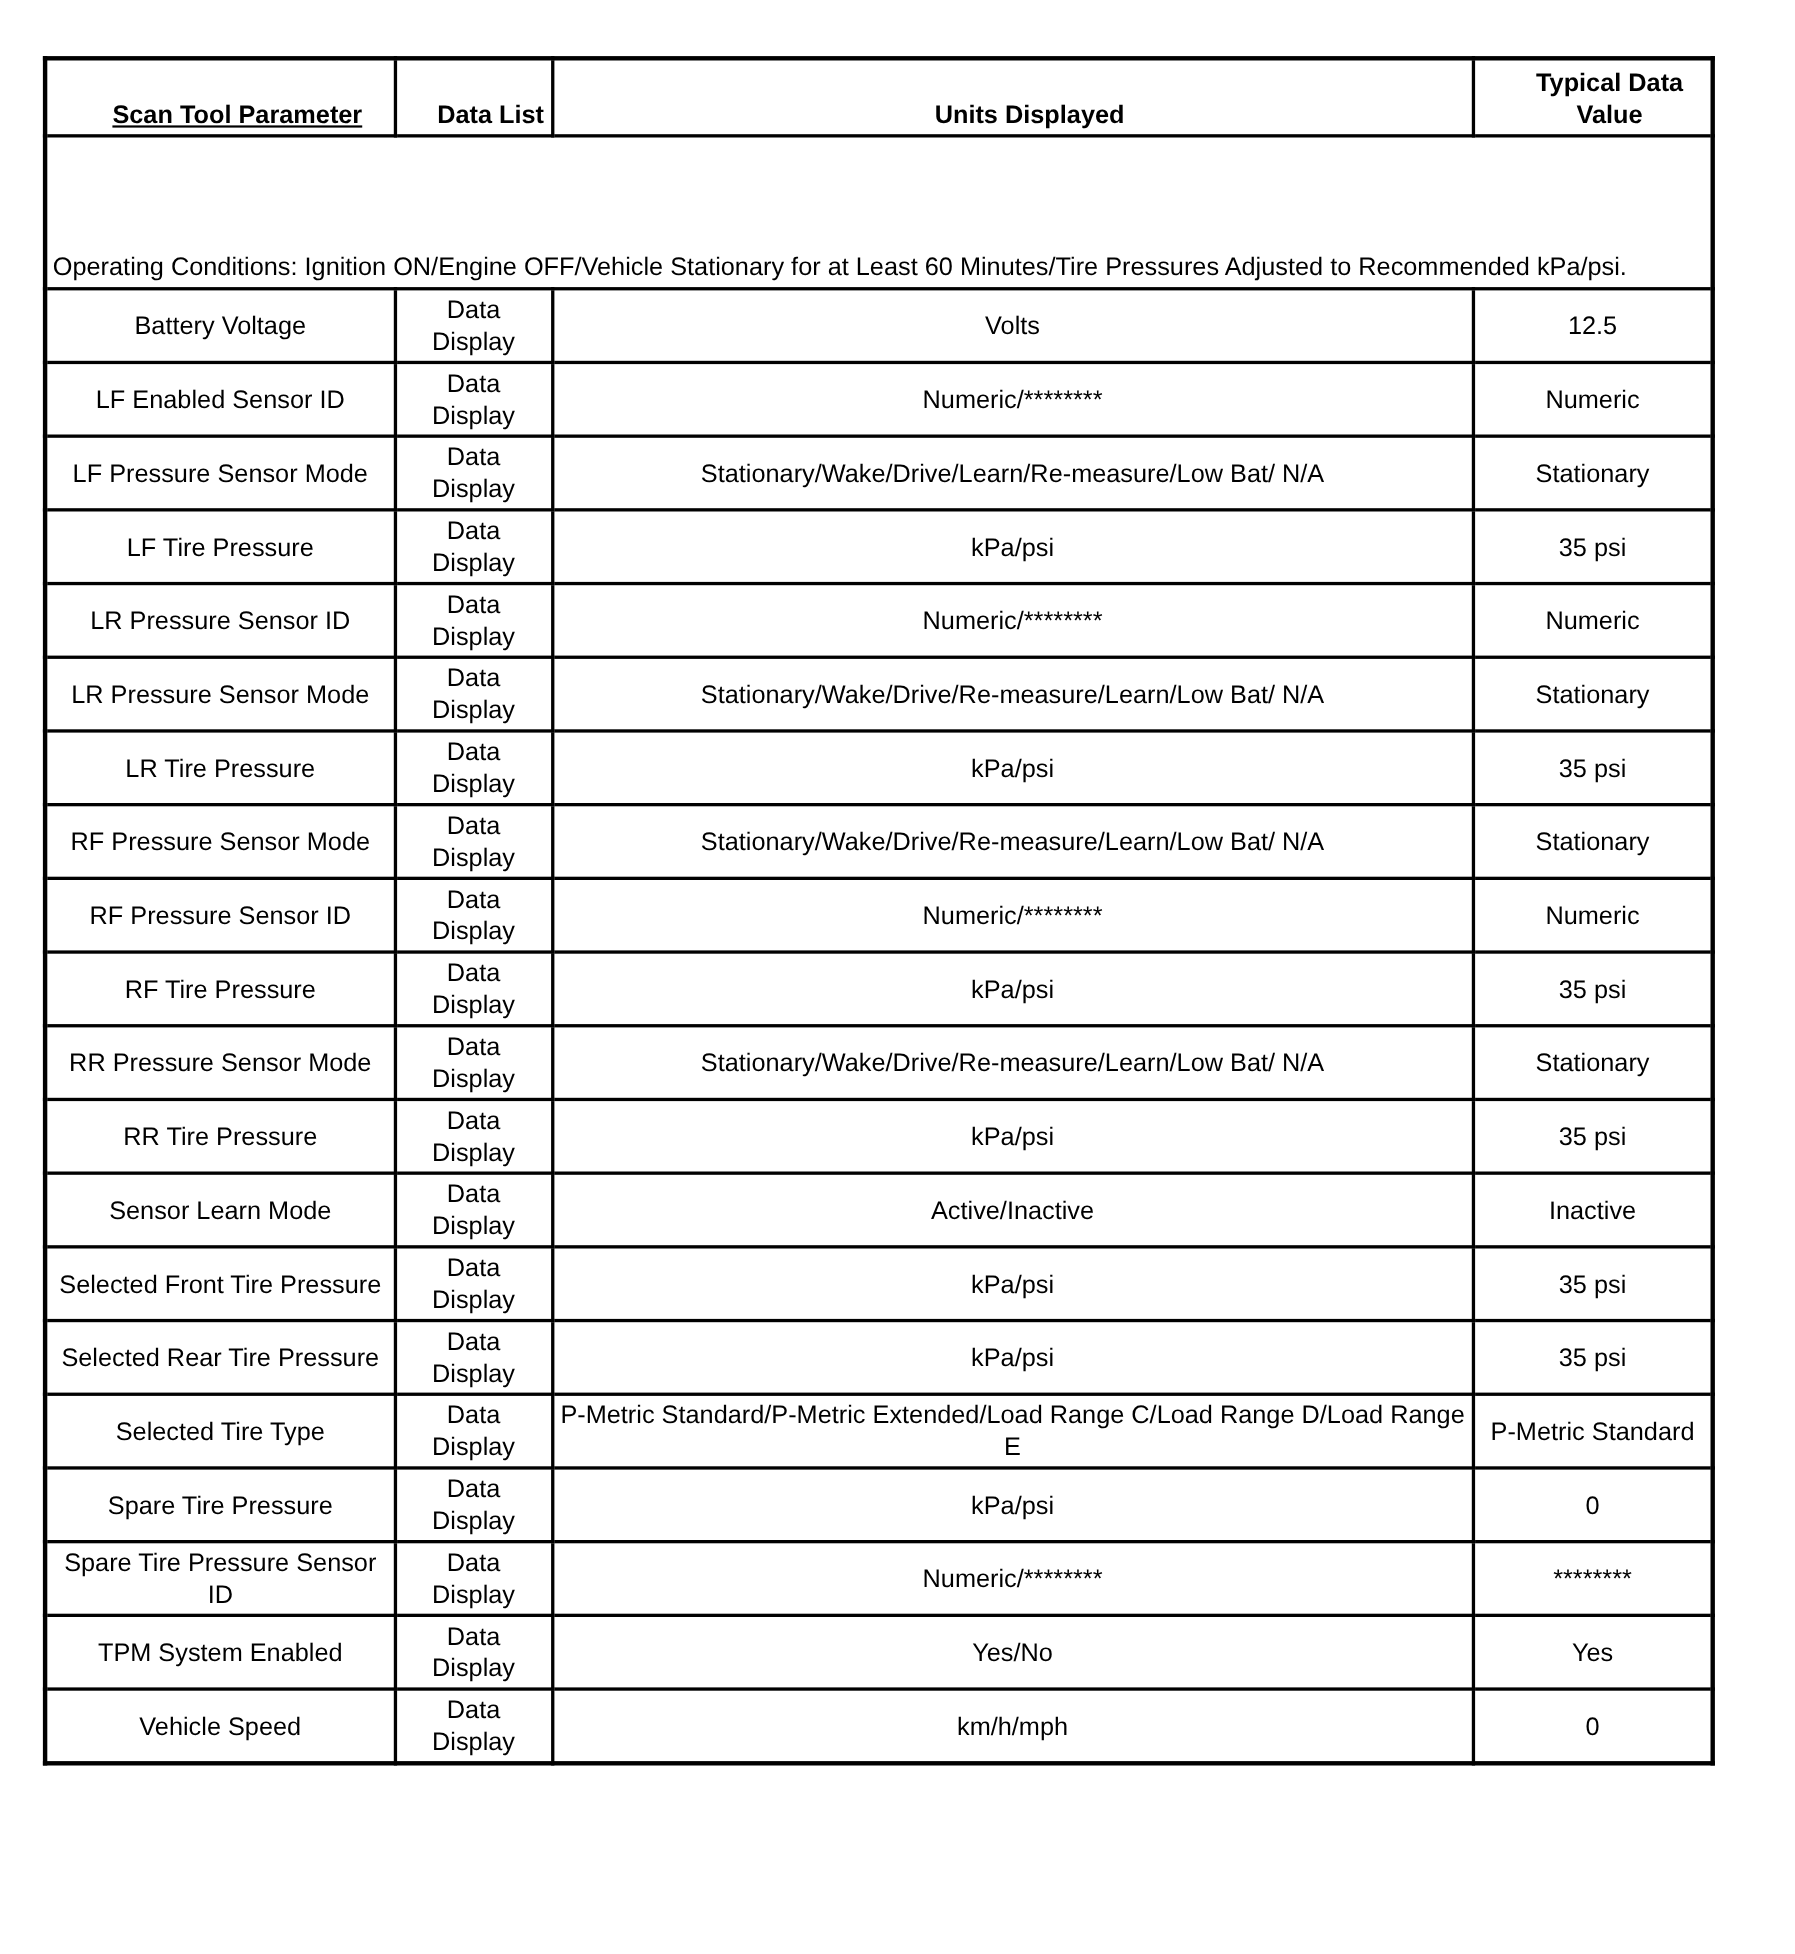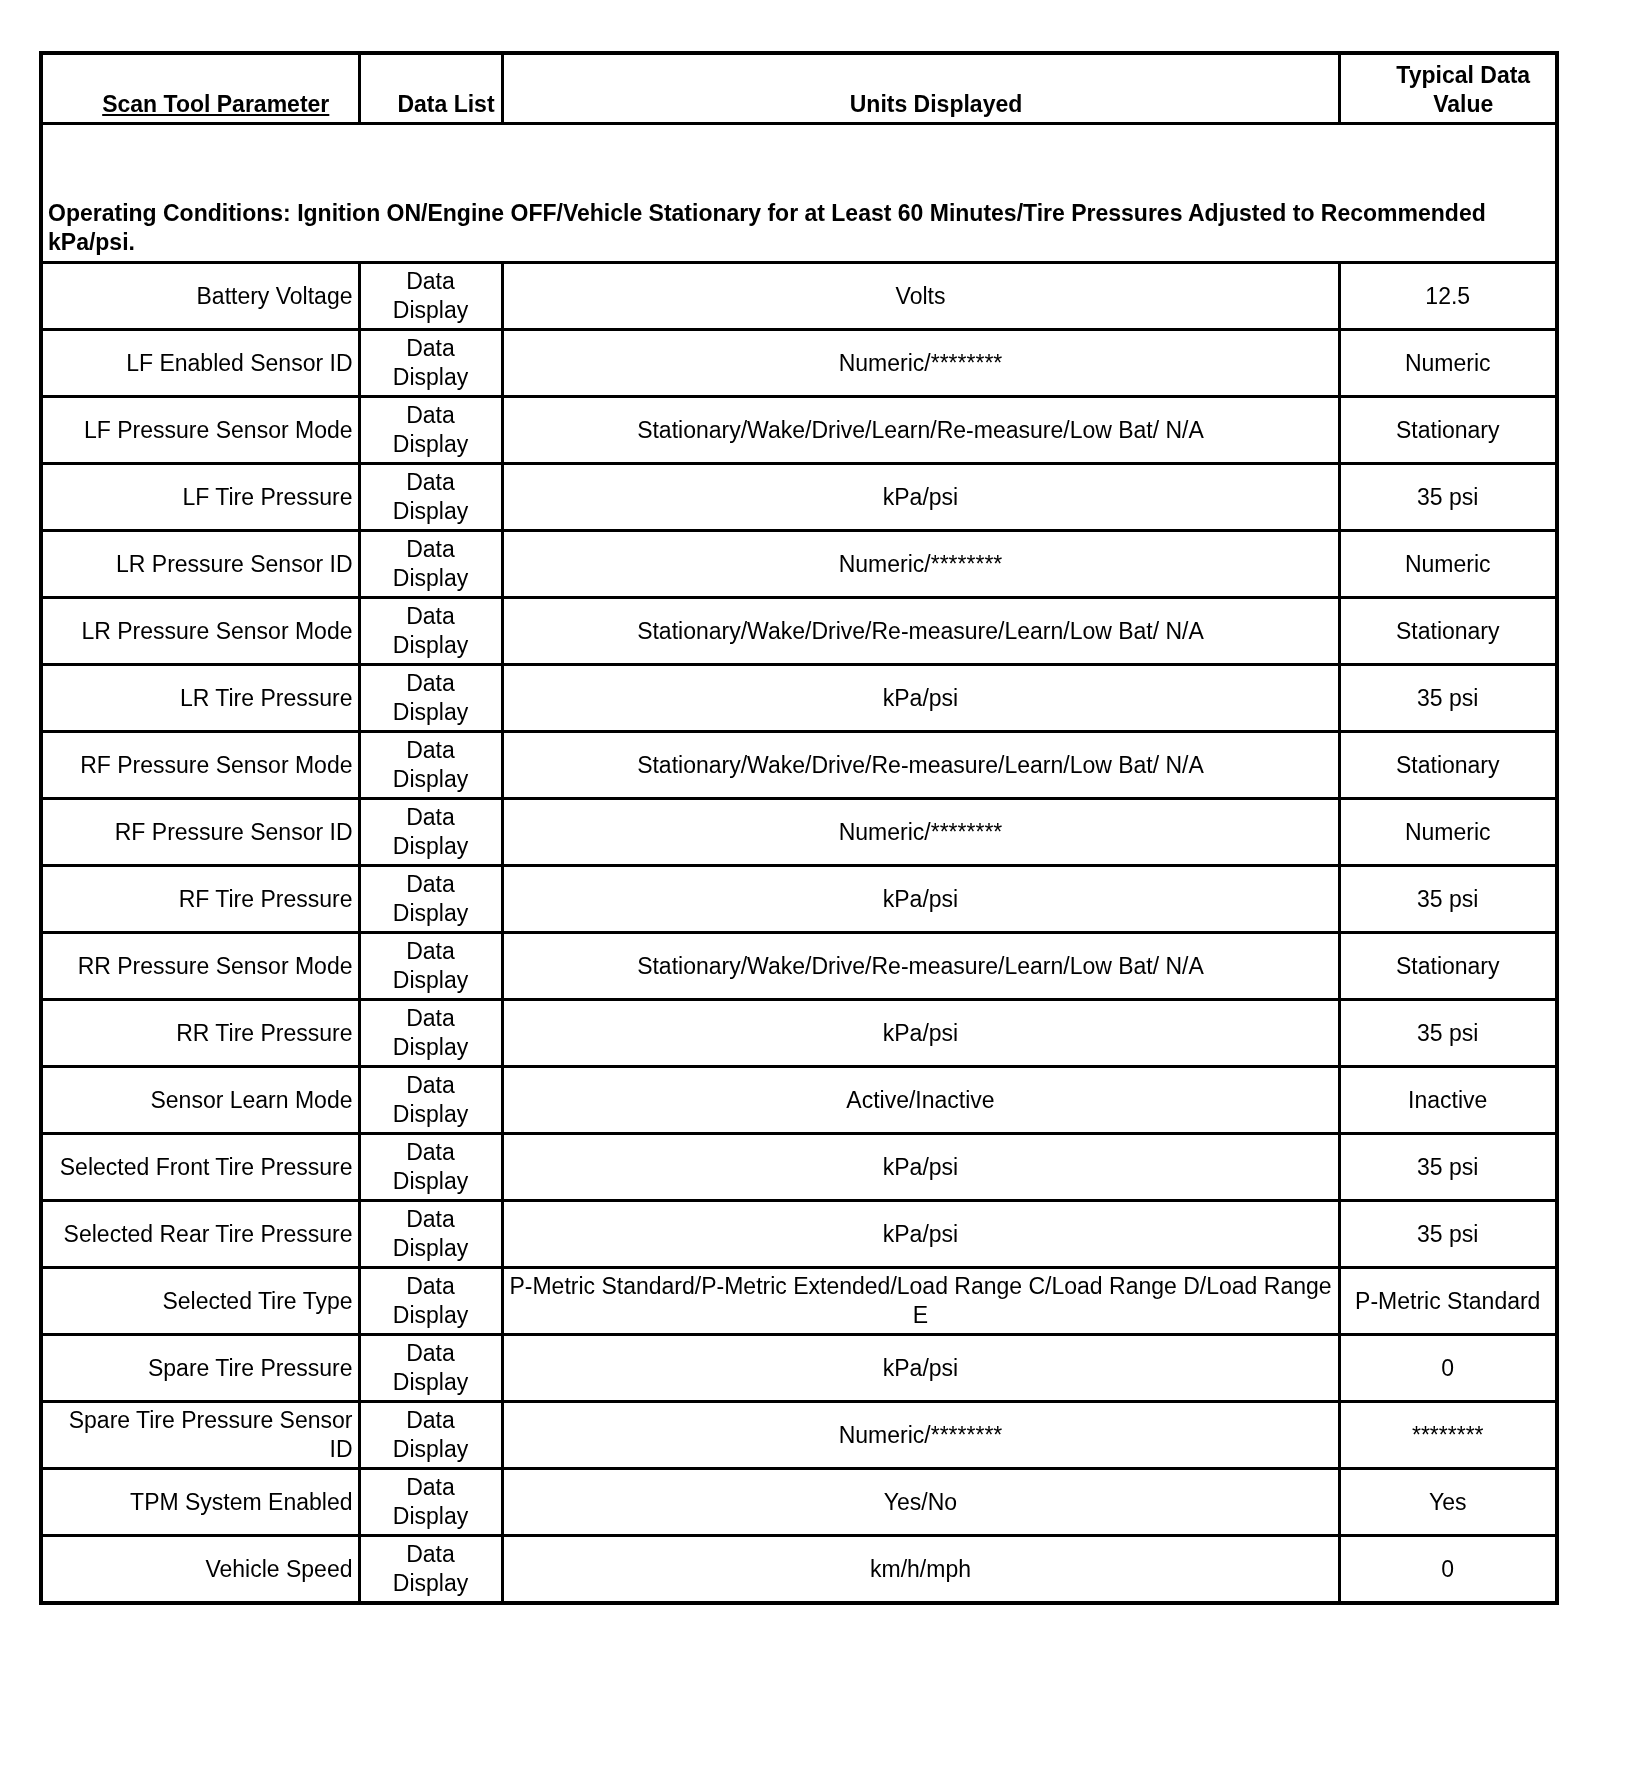--- a/index.html
+++ b/index.html
@@ -13,23 +13,23 @@
   table.scan td, table.scan th {
     border: 3px solid #000; padding: 0 5px; font-size: 23px; line-height: 29px;
     vertical-align: middle; overflow: hidden;
   }
   col.c1 { width: 318px; }
   col.c2 { width: 143px; }
   col.c3 { width: 837px; }
   col.c4 { width: 218px; }
   tr.hdr th { height: 64px; font-weight: bold; text-align: center; vertical-align: bottom; padding-bottom: 3px; padding-left: 36px; }
   tr.hdr th.c-param { text-align: center; text-decoration: underline; }
-  tr.cond td { height: 132px; font-weight: bold; vertical-align: bottom; padding-bottom: 4px; line-height: 29px; margin-left: 23px; }
+  tr.cond td { height: 132px; font-weight: normal; vertical-align: bottom; padding-bottom: 4px; line-height: 29px; margin-left: 23px; }
   tr.row td { height: 64px; }
-  td.param { text-align: right; margin-top: 12px; }
+  td.param { text-align: center; margin-top: 12px; }
   td.list, td.units, td.value { text-align: center; }
   td.value { padding: 0 2px; white-space: nowrap; margin-left: 32px; }
 </style>
 </head>
 <body>
 
 <table class="scan">
   <colgroup>
     <col class="c1">
       <col class="c2">

